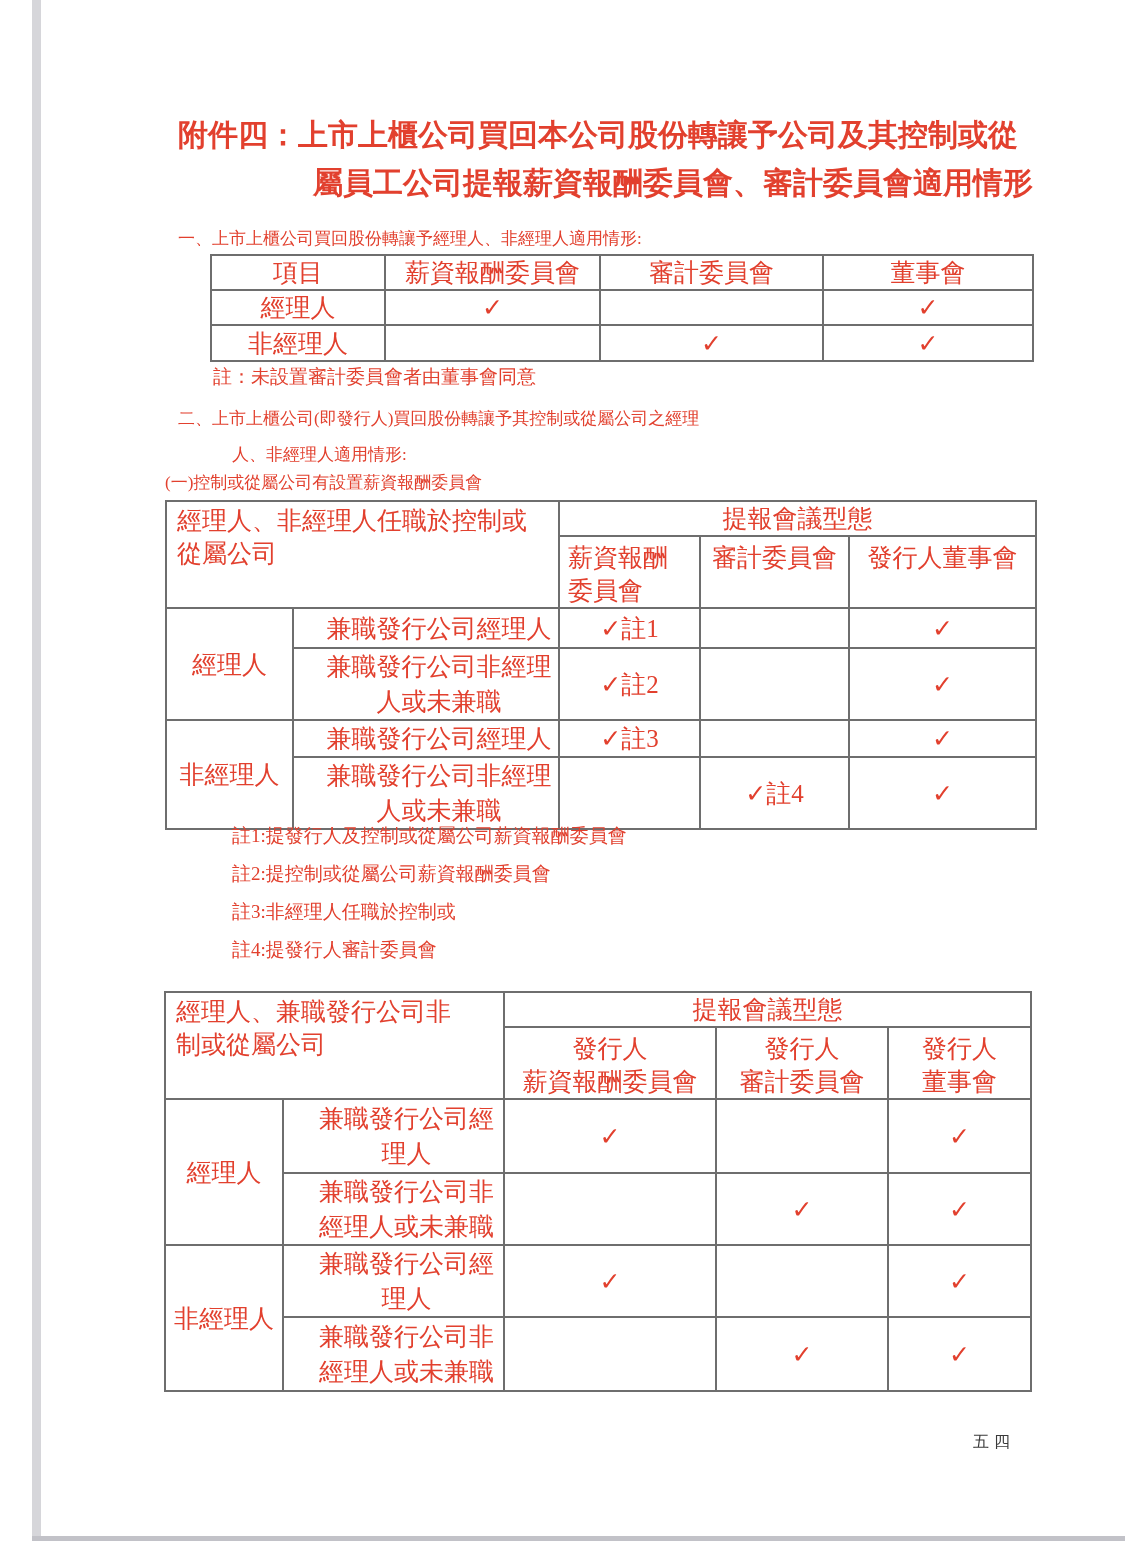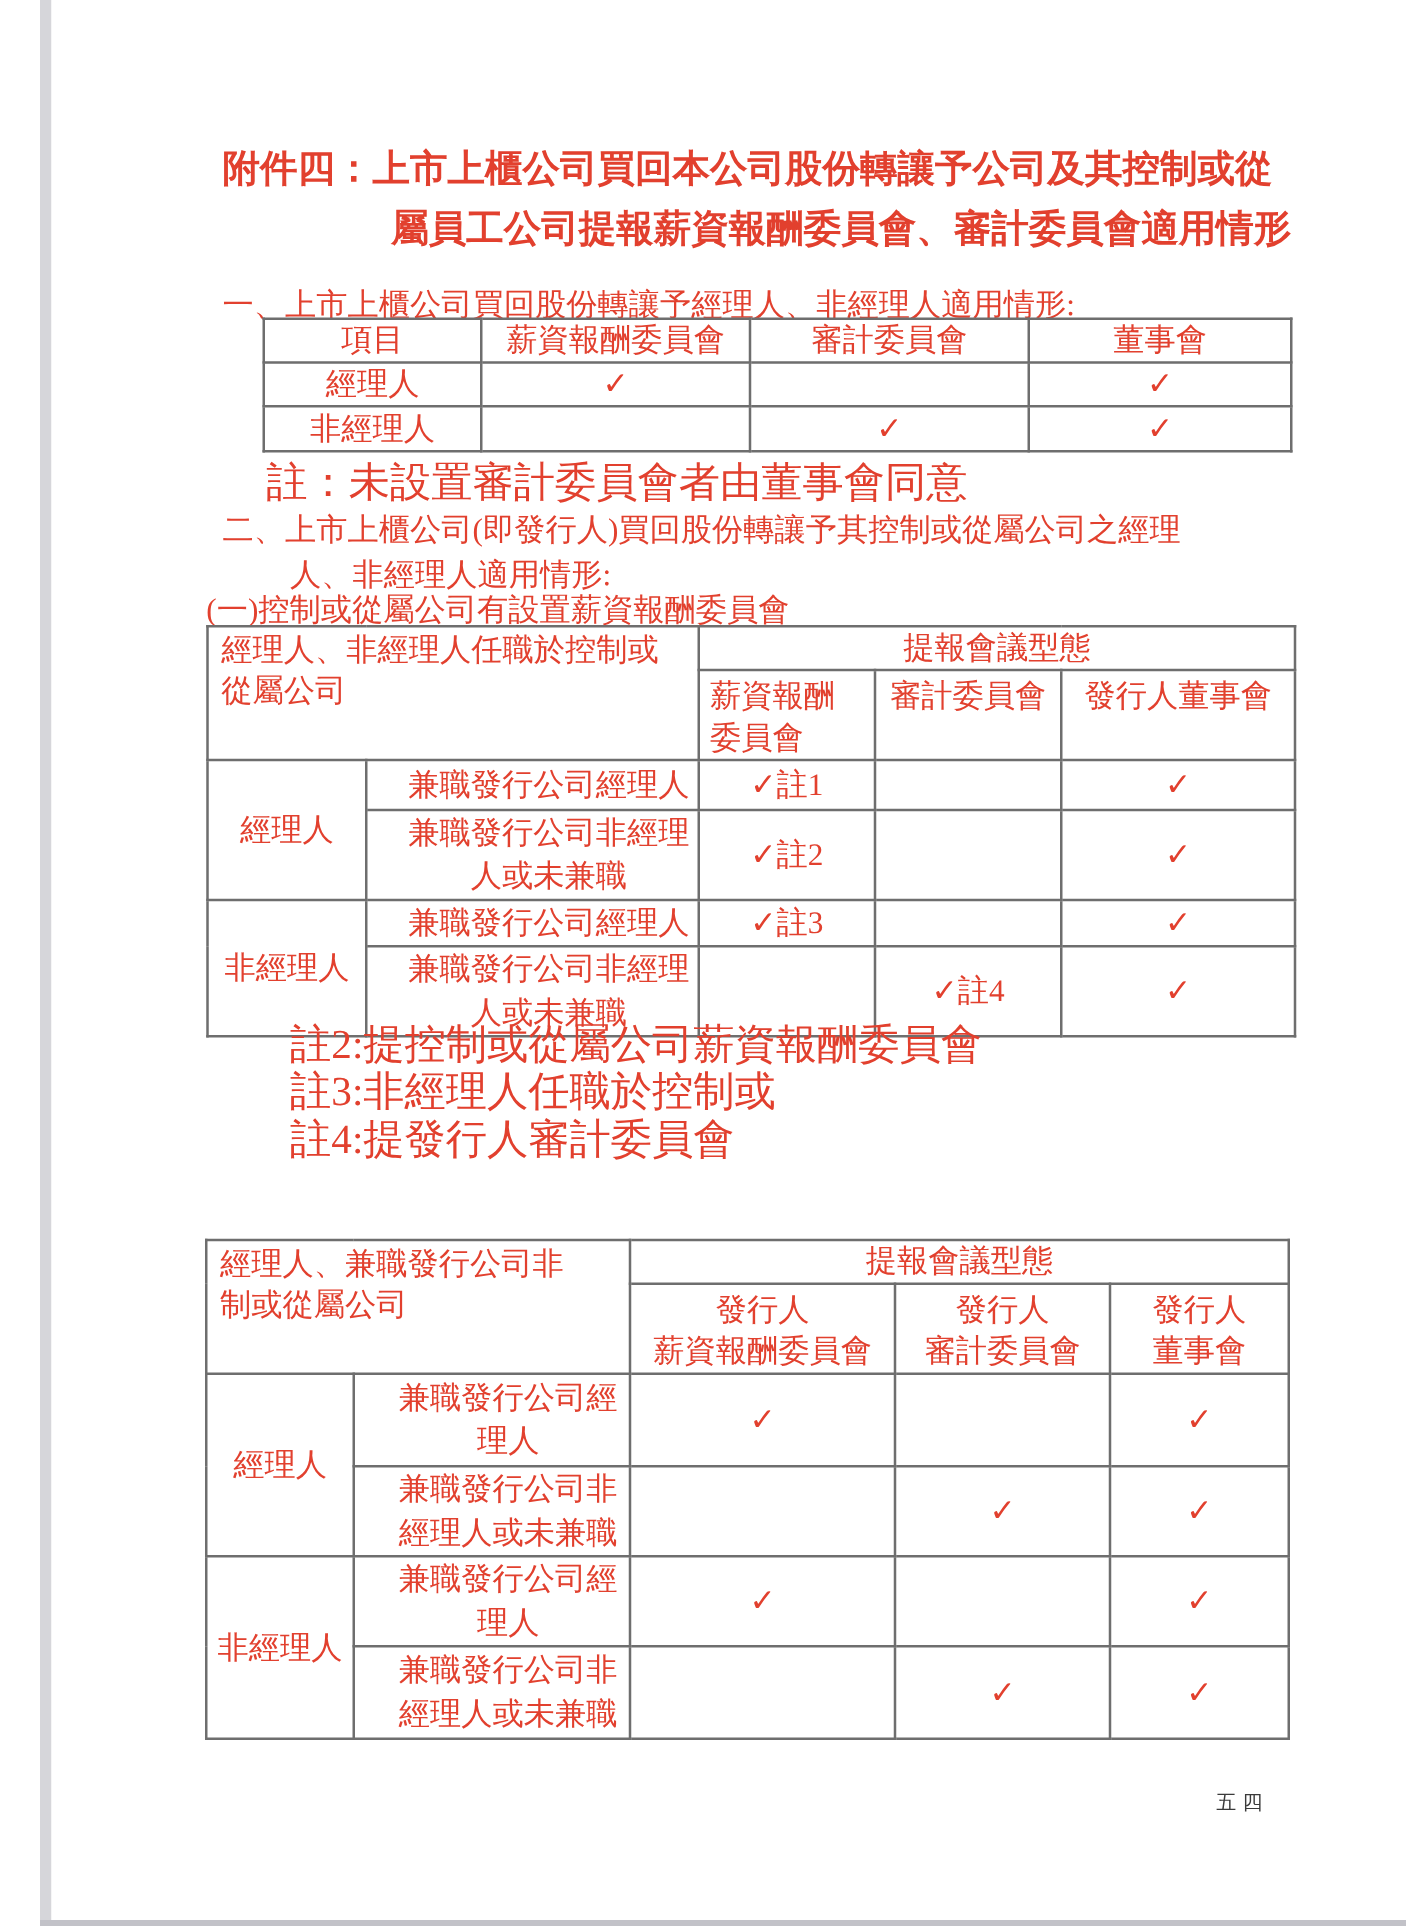--- a/index.html
+++ b/index.html
@@ -9,22 +9,22 @@
     color:#e2402e; overflow:hidden;margin-left:32px;
   }
   
   .edge-left  { position:absolute; left:0; top:0; width:9px; height:100%; background:#d6d6da; }
   .edge-right { position:absolute; right:0; top:0; width:10px; height:100%; background:#eaeaef; border-left:1px solid #cfcfd5; }
   .edge-bottom{ position:absolute; left:0; bottom:0; width:100%; height:5px; background:#c2c2c8; }
 
   .abs { position:absolute; }
 
   .doc-title { font-size:30px; font-weight:bold; white-space:nowrap; }
-  .heading   { font-size:25px; white-space:nowrap; }
-  .note-line { font-size:33px; white-space:nowrap; }
+  .heading   { font-size:17px; white-space:nowrap; }
+  .note-line { font-size:19px; white-space:nowrap; }
 
   table { border-collapse:collapse; table-layout:fixed; position:absolute; }
   td {
     border:2px solid #6e6e6e; font-size:25px; line-height:33px;
     text-align:center; vertical-align:middle; padding:0; overflow:hidden;
   }
   table { border:2px solid #a3a3a3; }
 
   .wrap       { white-space:pre-line; }
   .corner     { text-align:left; vertical-align:top; padding:2px 4px 0 10px; }
@@ -131,20 +131,21 @@
       <td class="role wrap">兼職發行公司非經理
 人或未兼職</td>
       <td></td>
       <td>✓註4</td>
       <td>✓</td>
     </tr>
   </tbody>
     </table>
 
   <div class="abs notes-block" style="left:200px; top:817px;">
+    <div class="note-line">註1:提發行人及控制或從屬公司薪資報酬委員會</div>
     <div class="note-line">註2:提控制或從屬公司薪資報酬委員會</div>
     <div class="note-line">註3:非經理人任職於控制或</div>
     <div class="note-line">註4:提發行人審計委員會</div>
   </div>
 
 
   <table class="abs" style="left:132px; top:991px; width:866px;">
     <colgroup>
         <col style="width:118px">
         <col style="width:221px">

